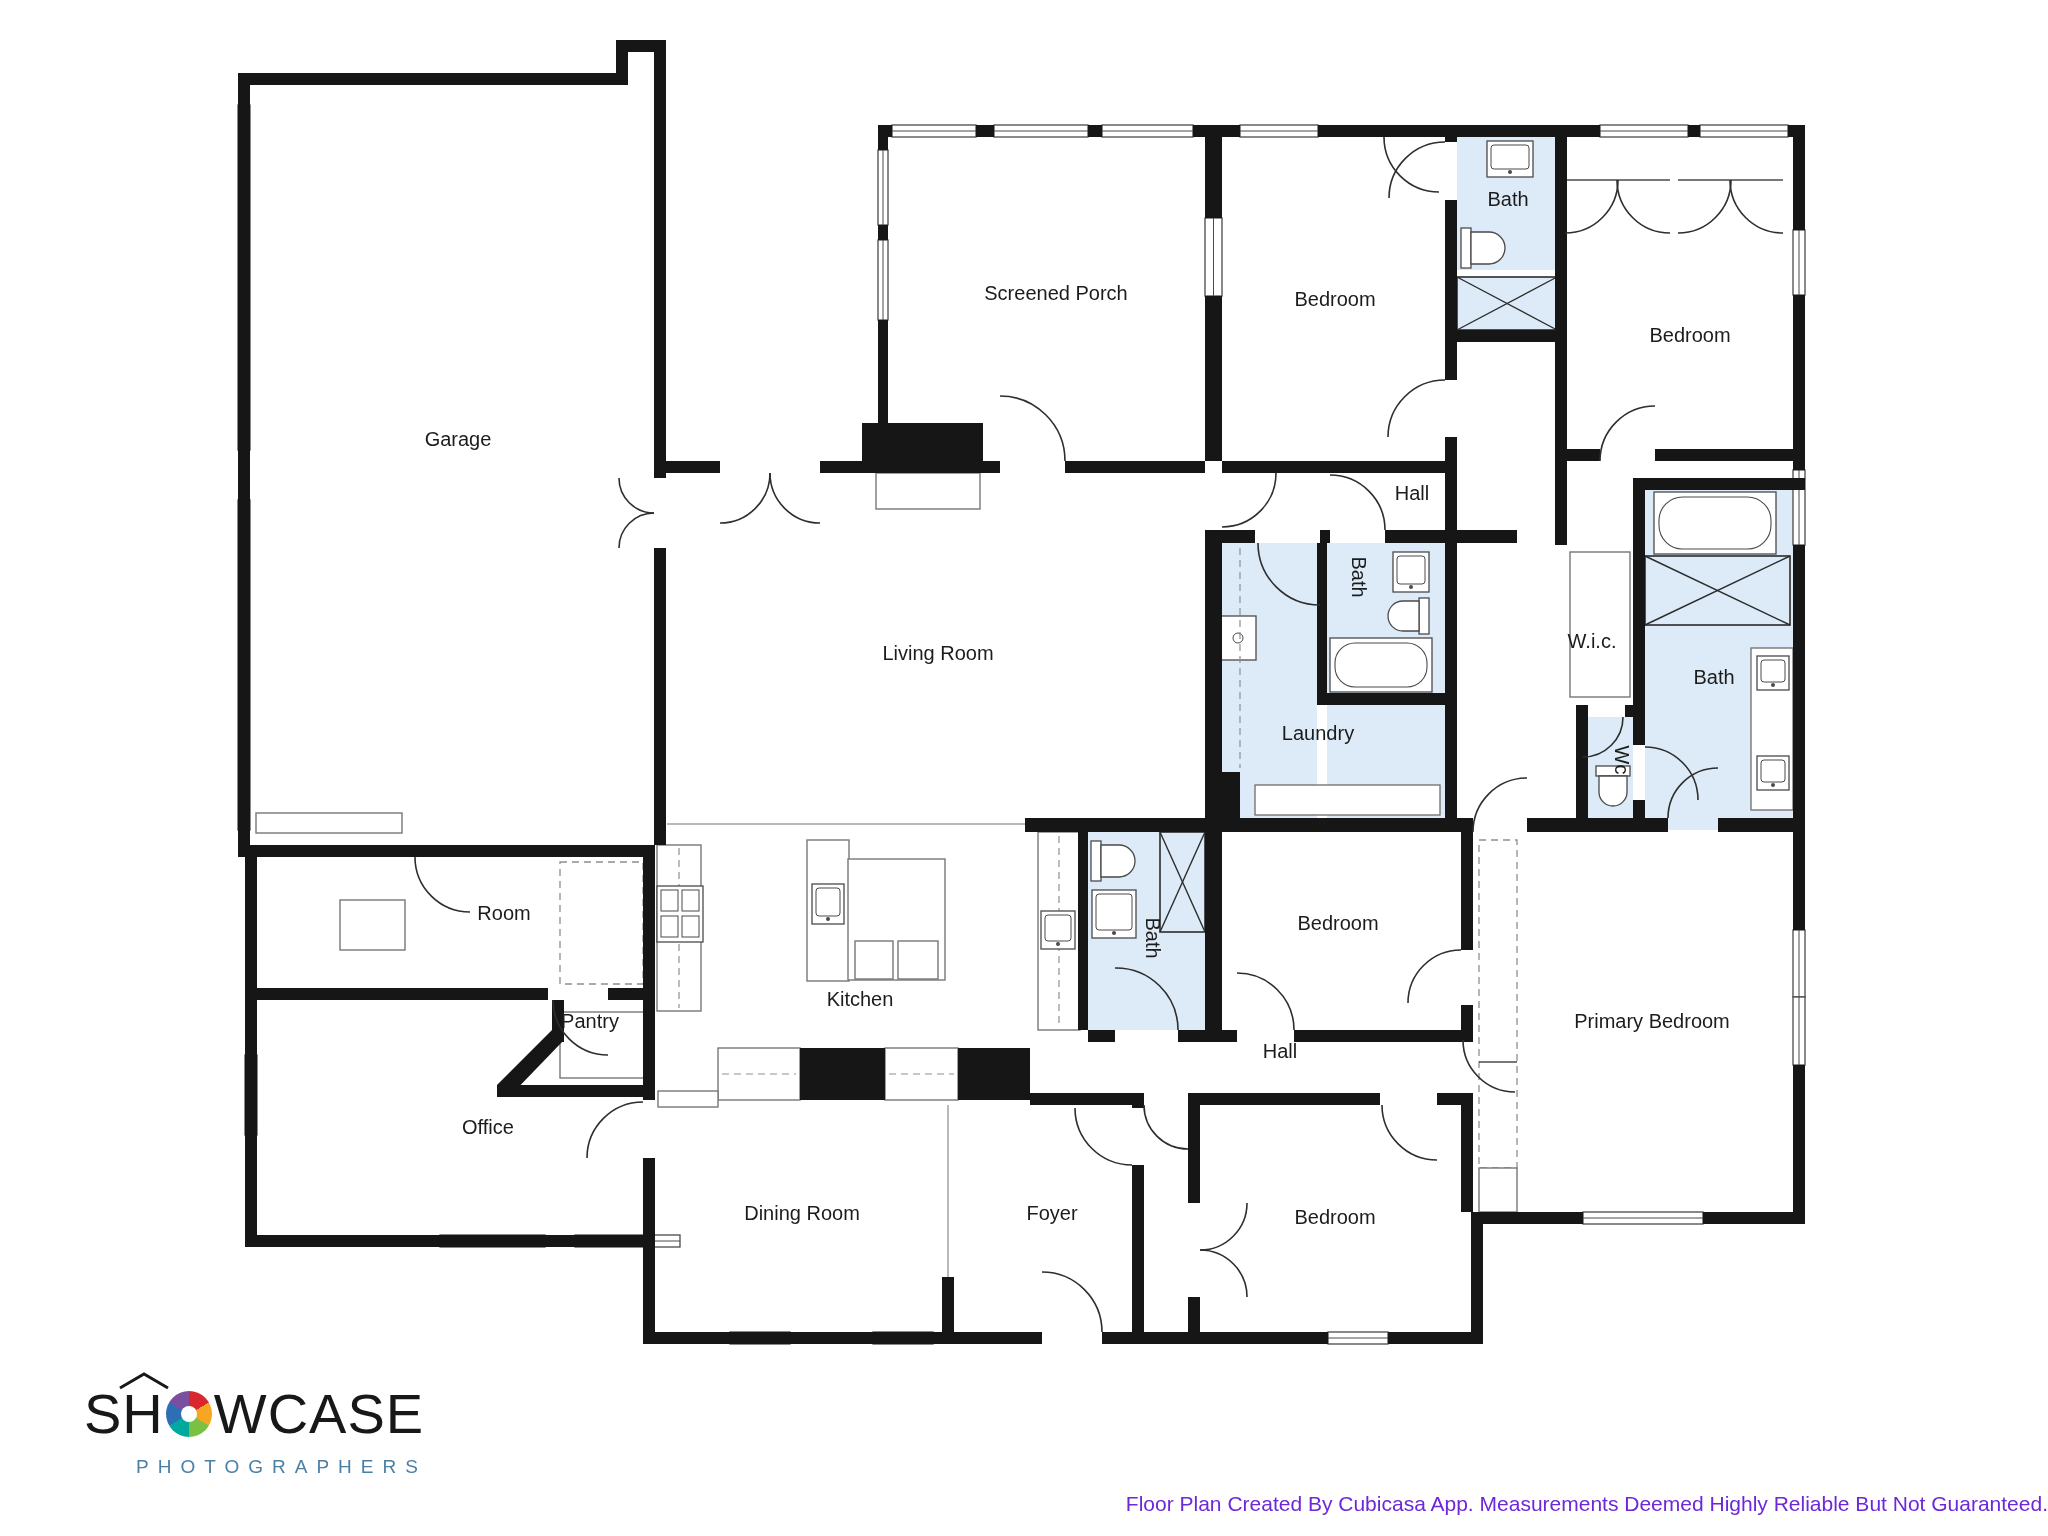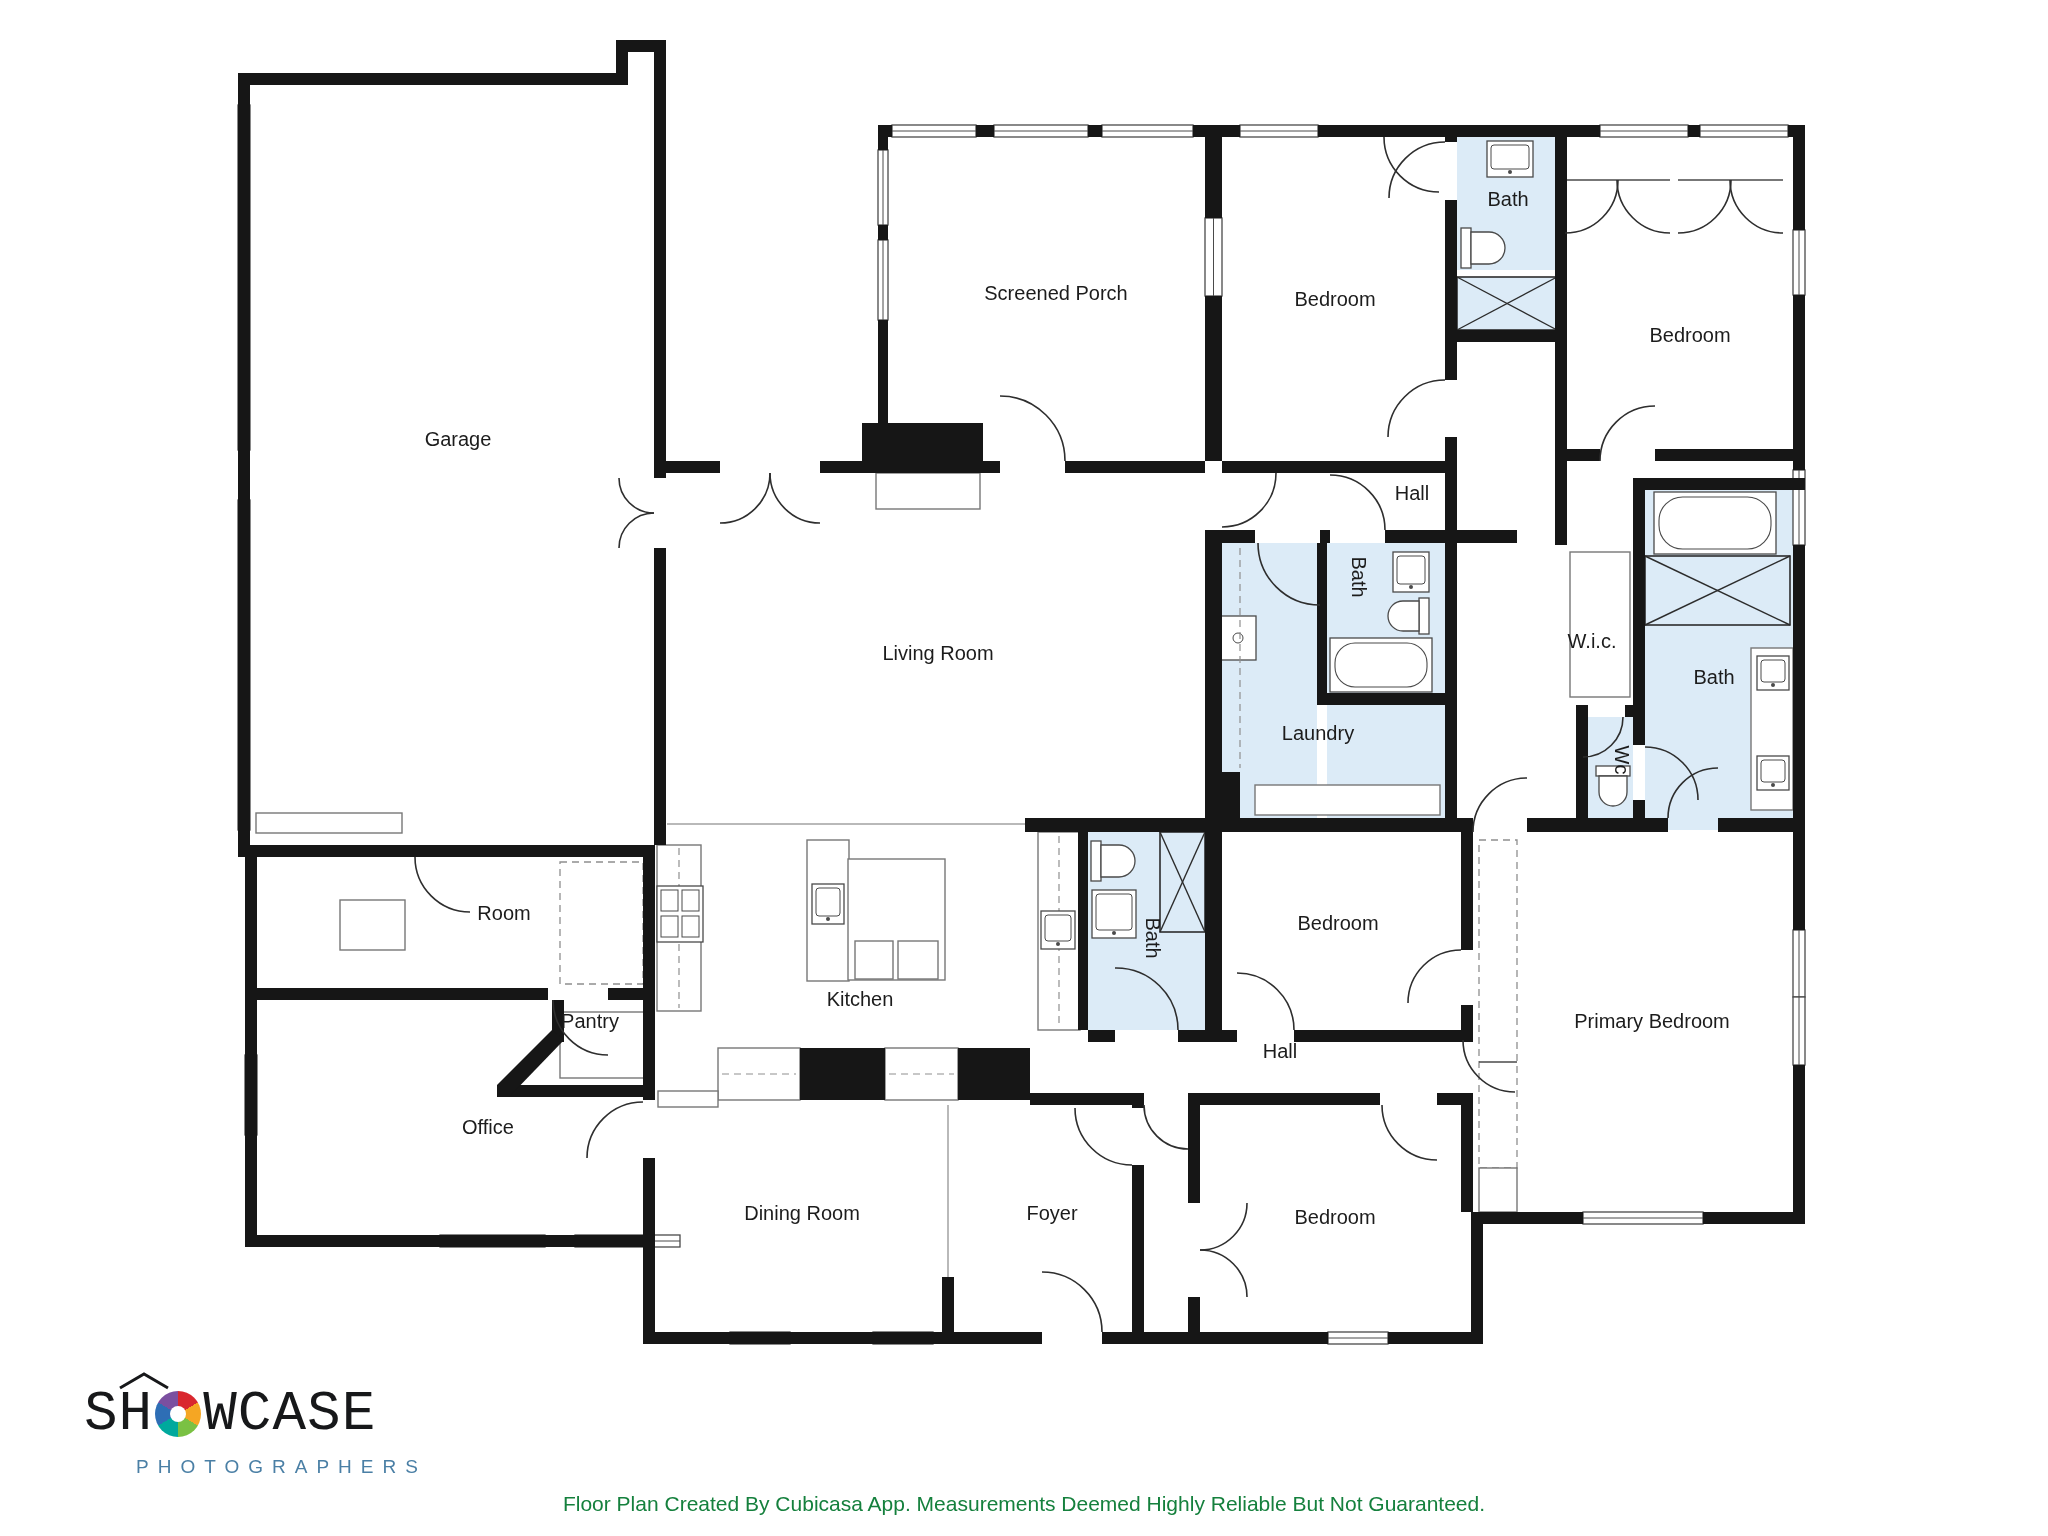--- a/index.html
+++ b/index.html
@@ -2,30 +2,30 @@
 <html><head>
 <meta charset="utf-8">
 <style>
   html,body{margin:0;padding:0;background:#fff;}
   .page{position:relative;width:2048px;height:1536px;background:#fff;overflow:hidden;
         font-family:"Liberation Sans", "DejaVu Sans", sans-serif;}
   .plan-wrap{position:absolute;left:0;top:0;width:2048px;height:1536px;}
   svg{display:block;}
   .footer-logo{position:absolute;left:84px;top:1386px;width:420px;}
   .logo-row{position:relative;display:flex;align-items:center;color:#17181a;
-            font-family:Liberation Mono, monospace;font-size:56px;letter-spacing:1px;line-height:1;}
+            font-family:Liberation Sans, sans-serif;font-size:56px;letter-spacing:1px;line-height:1;}
   .logo-roof{position:absolute;left:34px;top:-14px;}
   .aperture{width:46px;height:46px;border-radius:50%;margin:0 2px;position:relative;flex:0 0 auto;
             background:conic-gradient(#d9272e 0 60deg,#f5a623 60deg 120deg,#7ac143 120deg 180deg,
                        #00a99d 180deg 240deg,#2e6eb5 240deg 300deg,#7b4fa0 300deg 360deg);}
   .aperture::after{content:"";position:absolute;left:50%;top:50%;width:16px;height:16px;margin:-8px 0 0 -8px;
             border-radius:50%;background:#fff;}
   .logo-sub{margin-top:14px;margin-left:52px;color:#4a7fa5;font-size:19px;letter-spacing:9px;
             font-family:"Liberation Sans","DejaVu Sans",sans-serif;}
-  .disclaimer{position:absolute;left:0;right:0;top:1492px;text-align:center;color:#15803d;font-size:21px;}
+  .disclaimer{position:absolute;left:0;right:0;top:1492px;text-align:right;color:#6d28d9;font-size:21px;}
 </style>
 </head>
 <body>
 
 <div class="page">
   <div class="plan-wrap">
     <svg id="plan" width="2048" height="1536" viewBox="0 0 2048 1536">
       <defs>
         <pattern id="diagHatch" width="14" height="14" patternUnits="userSpaceOnUse" patternTransform="rotate(45)">
           <rect width="14" height="14" fill="#ffffff"></rect>

